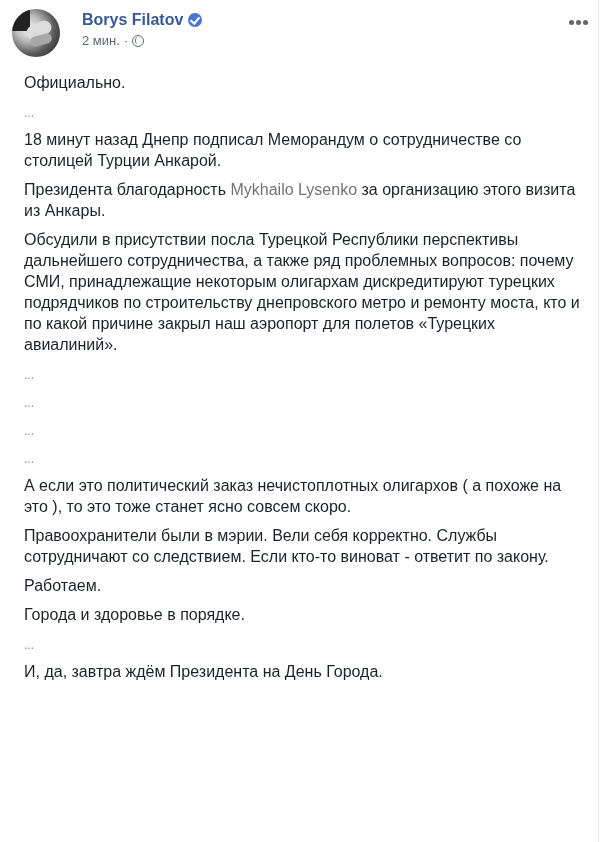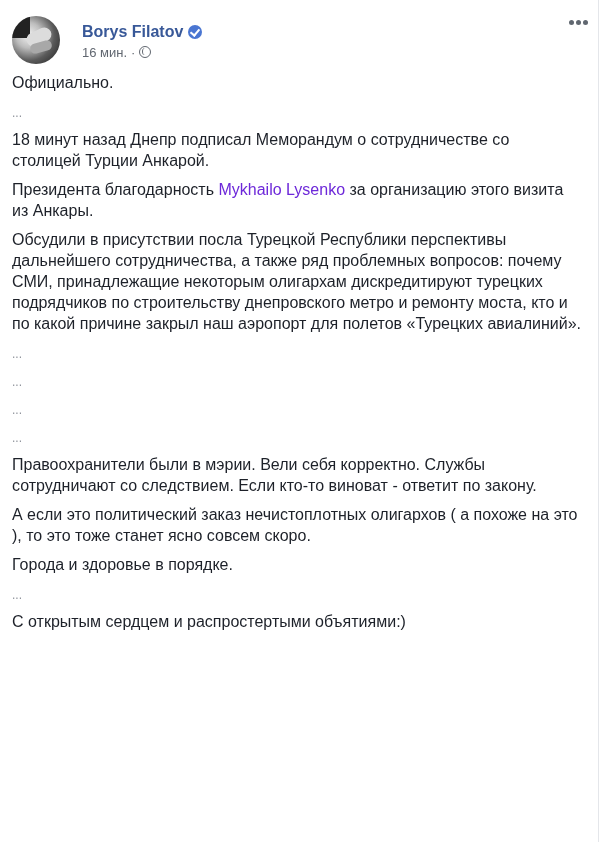--- a/index.html
+++ b/index.html
@@ -2,21 +2,21 @@
 <html><head>
 <meta charset="utf-8">
 <style>
   html, body { margin: 0; padding: 0; }
   body {
     width: 600px; height: 842px; background: #ffffff; overflow: hidden;
     font-family: "Liberation Sans", sans-serif; color: #1d2129;
     position: relative;
   }
   .right-border { position: absolute; top: 0; right: 1px; width: 1px; height: 842px; background: #e4e6ea; }
-  .header { position: absolute; left: 12px; top: 16px; height: 48px; display: flex; align-items: center; }
+  .header { position: absolute; left: 12px; top: 9px; height: 48px; display: flex; align-items: flex-start; }
   .avatar {
     width: 48px; height: 48px; border-radius: 50%; overflow: hidden;
     background: radial-gradient(circle at 35% 40%, #f2f2f2 0%, #bdbdbd 30%, #5a5a5a 60%, #1a1a1a 100%);
     position: relative;
   }
   .avatar .hand1 { position:absolute; left:14px; top:14px; width:26px; height:14px; border-radius:8px; background:#dcdcdc; transform: rotate(-25deg); }
   .avatar .hand2 { position:absolute; left:18px; top:26px; width:22px; height:10px; border-radius:6px; background:#a8a8a8; transform: rotate(-15deg); }
   .avatar .dark { position:absolute; left:0; top:0; width:18px; height:22px; background:#222; }
   .meta { margin-left: 22px; display: flex; flex-direction: column; }
   .name-row { display: flex; align-items: center; height: 22px; }
@@ -26,42 +26,42 @@
     content: ""; position: absolute; left: 4px; top: 2px; width: 4px; height: 7px;
     border-right: 2px solid #fff; border-bottom: 2px solid #fff; transform: rotate(40deg);
   }
   .time-row { display: flex; align-items: center; font-size: 13px; color: #616770; margin-top: 2px; }
   .time-row .dot { margin: 0 4px; }
   .globe { width: 10px; height: 10px; border: 1.6px solid #616770; border-radius: 50%; position: relative; }
   .globe::before { content:""; position:absolute; left:2px; top:1px; width:5px; height:7px; border-left:1.5px solid #616770; border-radius:50%; }
   .more { position: absolute; right: 12px; top: 20px; display: flex; gap: 2px; cursor: pointer; }
   .more span { width: 5px; height: 5px; border-radius: 50%; background: #606770; display: block; }
   .content { position: absolute; left: 12px; top: 72px; width: 570px; font-size: 16px; line-height: 21px; color: #1d2129; }
-  .content p { margin: 0 0 8px 0; }
+  .content p { margin: 0 0 8px 12px; }
   .content p.ell { color: #90949c; font-size: 12px; line-height: 24px; margin-bottom: 4px; }
-  .content a { color: #6d28d9; text-decoration: none; }
+  .content a { color: #737373; text-decoration: none; }
 </style>
 </head>
 <body>
 
 <div class="right-border"></div>
 
 <div class="header">
   <div class="avatar">
     <div class="dark"></div>
     <div class="hand1"></div>
     <div class="hand2"></div>
   </div>
   <div class="meta">
     <div class="name-row">
       <span class="name">Borys Filatov</span>
       <span class="verified"></span>
     </div>
     <div class="time-row">
-      <span>16 мин.</span>
+      <span>2 мин.</span>
       <span class="dot">·</span>
       <span class="globe"></span>
     </div>
   </div>
 </div>
 
 <div class="more">
   <span></span>
   <span></span>
   <span></span>
@@ -70,18 +70,19 @@
 <div class="content">
   <p>Официально.</p>
   <p class="ell">...</p>
   <p>18 минут назад Днепр подписал Меморандум о сотрудничестве со столицей Турции Анкарой.</p>
   <p><span>Президента благодарность </span><a>Mykhailo Lysenko</a><span> за организацию этого визита из Анкары.</span></p>
   <p>Обсудили в присутствии посла Турецкой Республики перспективы дальнейшего сотрудничества, а также ряд проблемных вопросов: почему СМИ, принадлежащие некоторым олигархам дискредитируют турецких подрядчиков по строительству днепровского метро и ремонту моста, кто и по какой причине закрыл наш аэропорт для полетов «Турецких авиалиний».</p>
   <p class="ell">...</p>
   <p class="ell">...</p>
   <p class="ell">...</p>
   <p class="ell">...</p>
+  <p>А если это политический заказ нечистоплотных олигархов ( а похоже на это ), то это тоже станет ясно совсем скоро.</p>
   <p>Правоохранители были в мэрии. Вели себя корректно. Службы сотрудничают со следствием. Если кто-то виноват - ответит по закону.</p>
-  <p>А если это политический заказ нечистоплотных олигархов ( а похоже на это ), то это тоже станет ясно совсем скоро.</p>
+  <p>Работаем.</p>
   <p>Города и здоровье в порядке.</p>
   <p class="ell">...</p>
-  <p>С открытым сердцем и распростертыми объятиями:)</p>
+  <p>И, да, завтра ждём Президента на День Города.</p>
 </div>
 
 </body></html>

